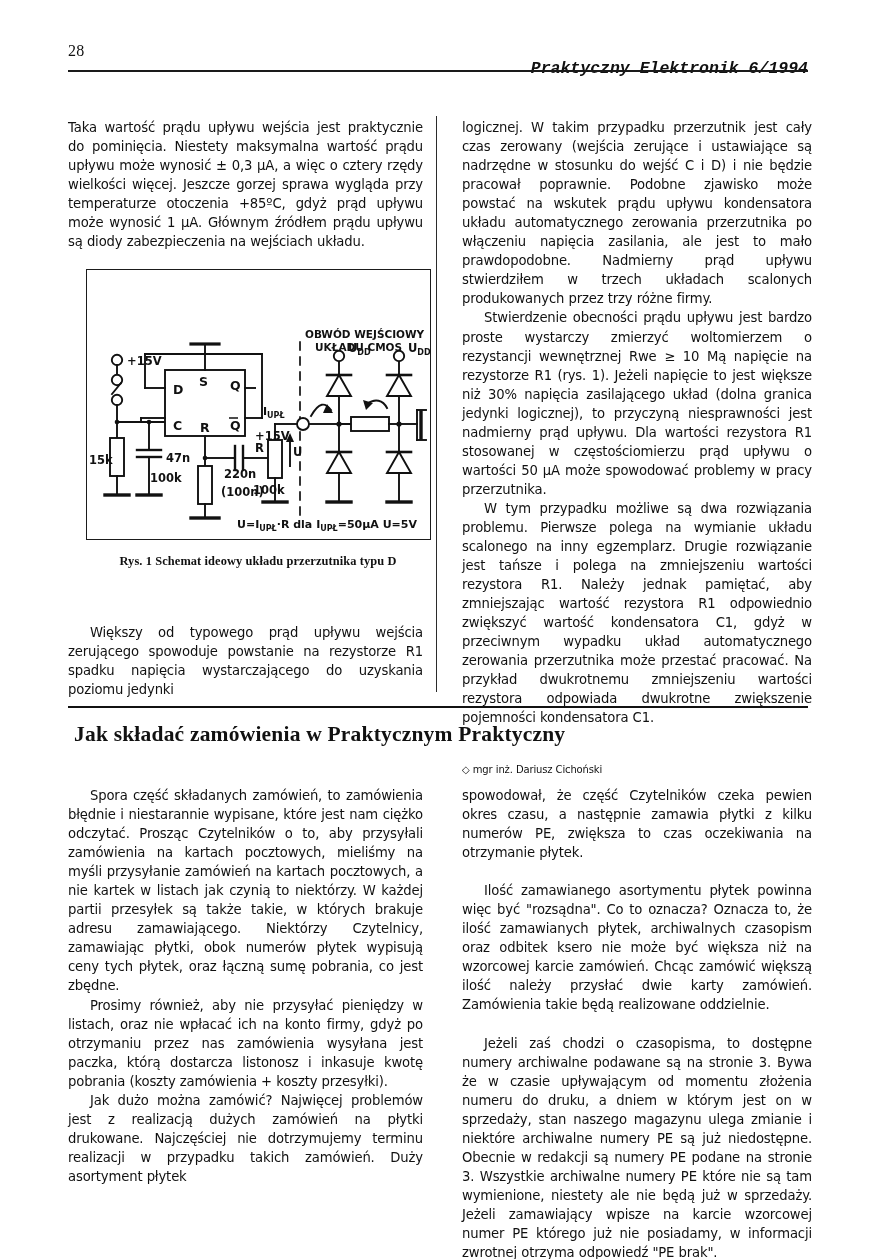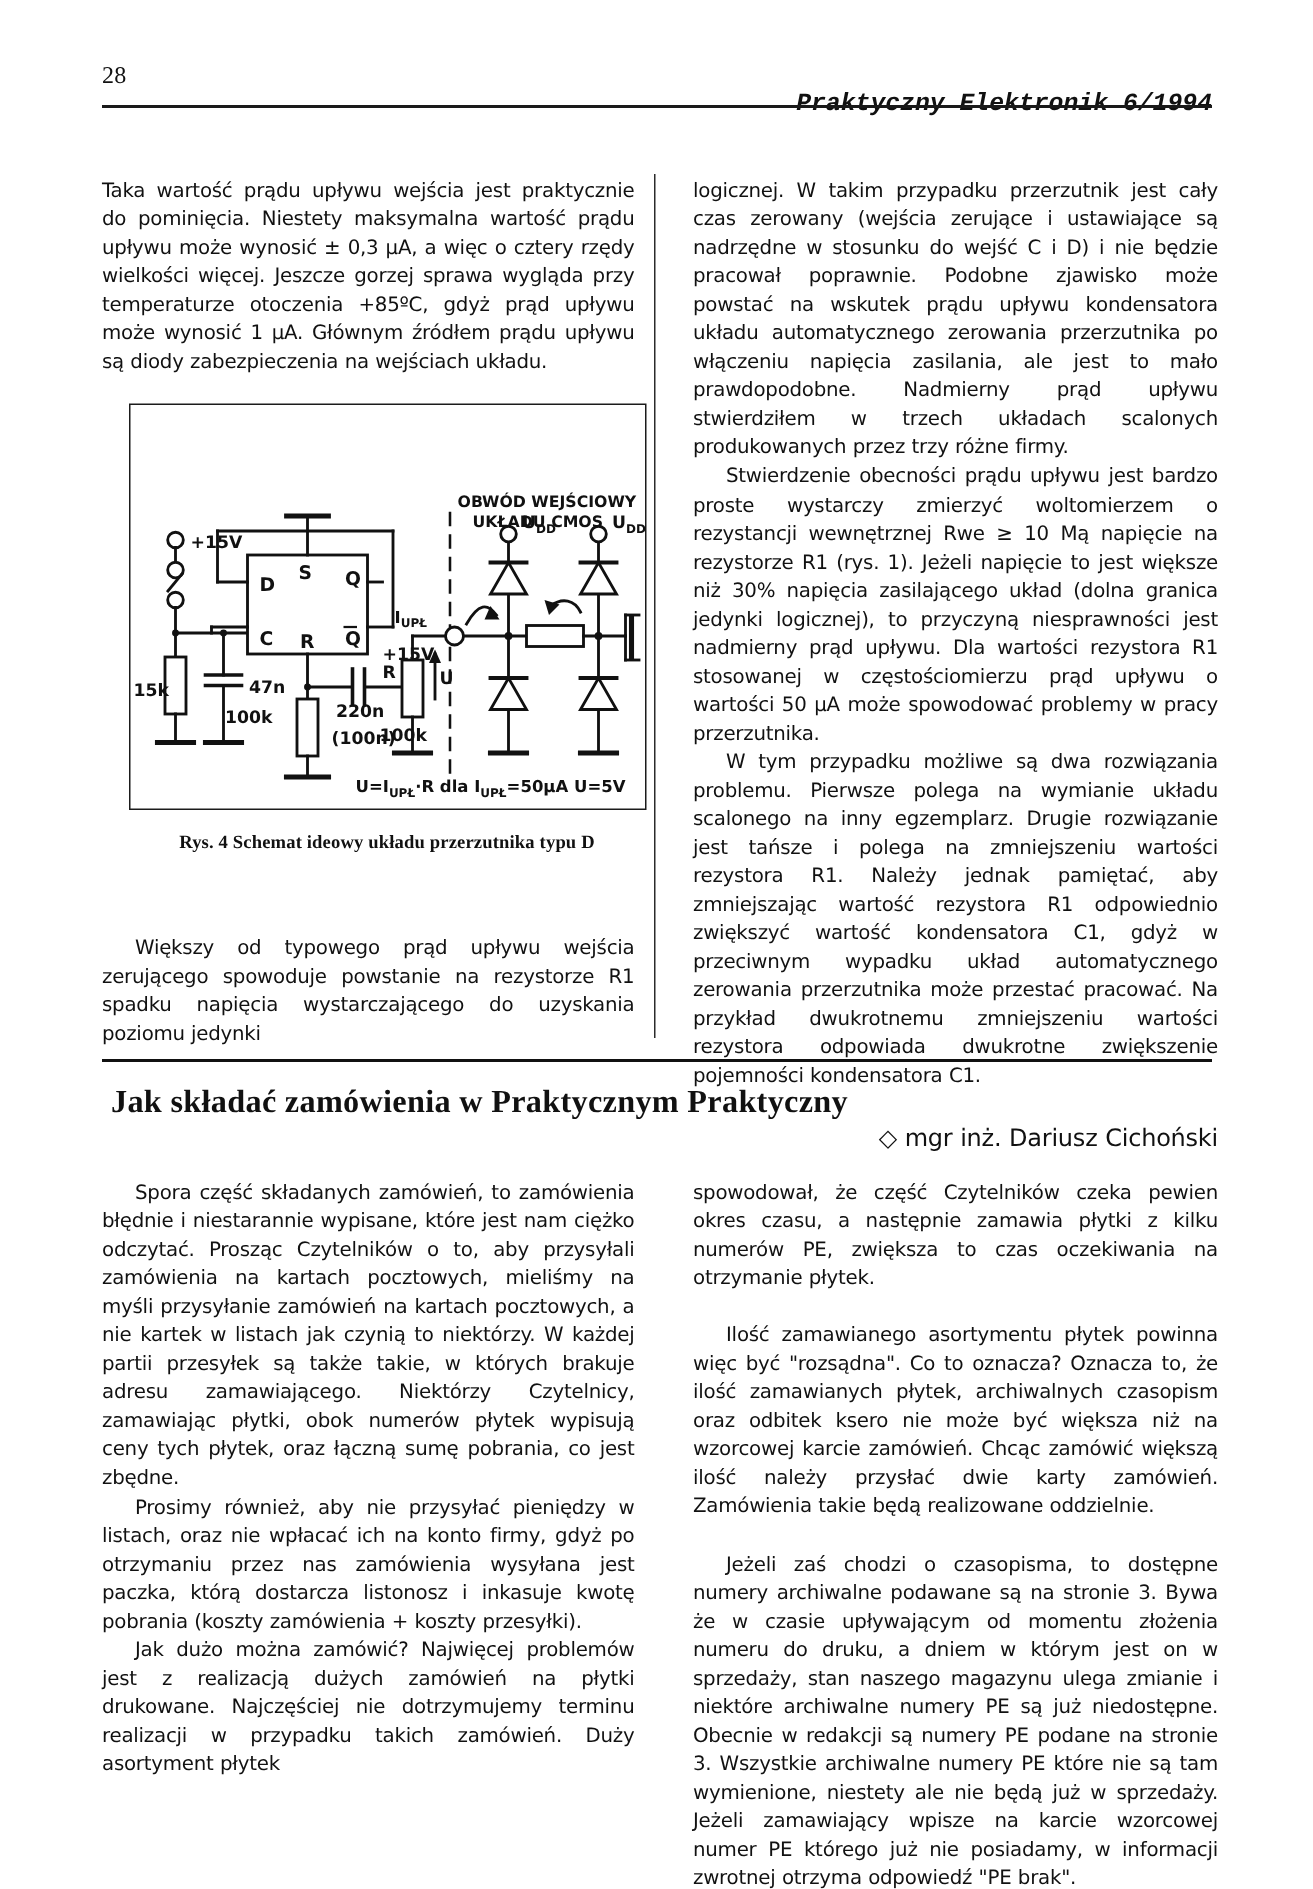--- a/index.html
+++ b/index.html
@@ -88,24 +88,24 @@
   .art1 .colR { top: 118px; width: 350px; }
 
   p.para {
     margin: 0 0 0 0;
     text-indent: 22px;
   }
   p.para.noind { text-indent: 0; }
   p.para + p.para { margin-top: 0px; }
 
   .sig {
-    text-align: right;
-    margin-top: 21px;
+    text-align: left;
+    margin-top: 32px;
     text-indent: 0;
-    font-size: 16px;
+    font-size: 10px;
   }
 
   
   .figbox {
     position: absolute;
     left: 86px;
     top: 269px;
     width: 345px;
     height: 271px;
     border: 1.3px solid #1b1b1b;
@@ -320,21 +320,21 @@
           <text x="168" y="182" font-size="11.5">R</text>
           <text x="166" y="224" font-size="11.5">100k</text>
           <text x="206" y="186" font-size="11.5">U</text>
 
           <text x="150" y="258" font-size="11">U=I<tspan font-size="8" dy="3">UPŁ</tspan><tspan font-size="11" dy="-3">·R  dla I</tspan><tspan font-size="8" dy="3">UPŁ</tspan><tspan font-size="11" dy="-3">=50µA  U=5V</tspan></text>
         </g>
       </svg>
     </div>
 
     <div class="fig-caption">
-      <div>Rys. 4 Schemat ideowy układu przerzutnika typu D</div>
+      <div>Rys. 1 Schemat ideowy układu przerzutnika typu D</div>
     </div>
 
     <div class="aftercap">
       <p class="para">Większy od typowego prąd upływu wejścia zerującego spowoduje powstanie na rezystorze R1 spadku napięcia wystarczającego do uzyskania poziomu jedynki</p>
     </div>
 
     <div class="colR">
       <p class="para noind">logicznej. W takim przypadku przerzutnik jest cały czas zerowany (wejścia zerujące i ustawiające są nadrzędne w stosunku do wejść C i D) i nie będzie pracował poprawnie. Podobne zjawisko może powstać na wskutek prądu upływu kondensatora układu automatycznego zerowania przerzutnika po włączeniu napięcia zasilania, ale jest to mało prawdopodobne. Nadmierny prąd upływu stwierdziłem w trzech układach scalonych produkowanych przez trzy różne firmy.</p>
       <p class="para">Stwierdzenie obecności prądu upływu jest bardzo proste wystarczy zmierzyć woltomierzem o rezystancji wewnętrznej Rwe ≥ 10 Mą napięcie na rezystorze R1 (rys. 1). Jeżeli napięcie to jest większe niż 30% napięcia zasilającego układ (dolna granica jedynki logicznej), to przyczyną niesprawności jest nadmierny prąd upływu. Dla wartości rezystora R1 stosowanej w częstościomierzu prąd upływu o wartości 50 µA może spowodować problemy w pracy przerzutnika.</p>
       <p class="para">W tym przypadku możliwe są dwa rozwiązania problemu. Pierwsze polega na wymianie układu scalonego na inny egzemplarz. Drugie rozwiązanie jest tańsze i polega na zmniejszeniu wartości rezystora R1. Należy jednak pamiętać, aby zmniejszając wartość rezystora R1 odpowiednio zwiększyć wartość kondensatora C1, gdyż w przeciwnym wypadku układ automatycznego zerowania przerzutnika może przestać pracować. Na przykład dwukrotnemu zmniejszeniu wartości rezystora odpowiada dwukrotne zwiększenie pojemności kondensatora C1.</p>

